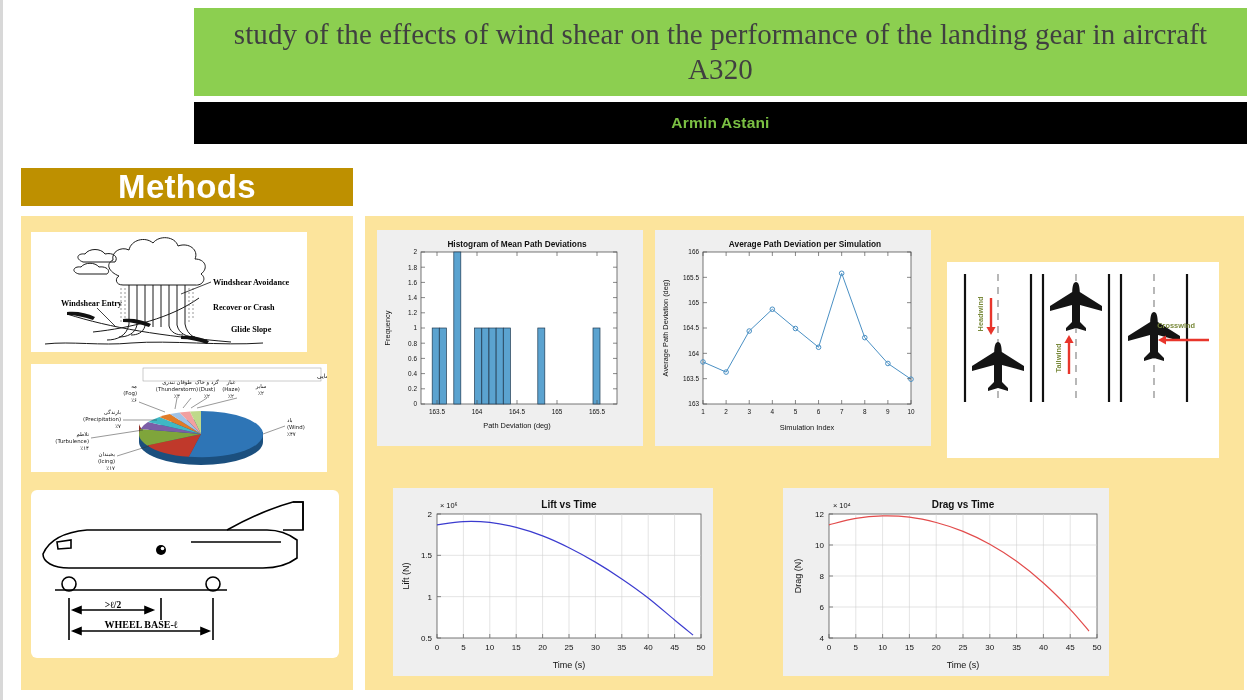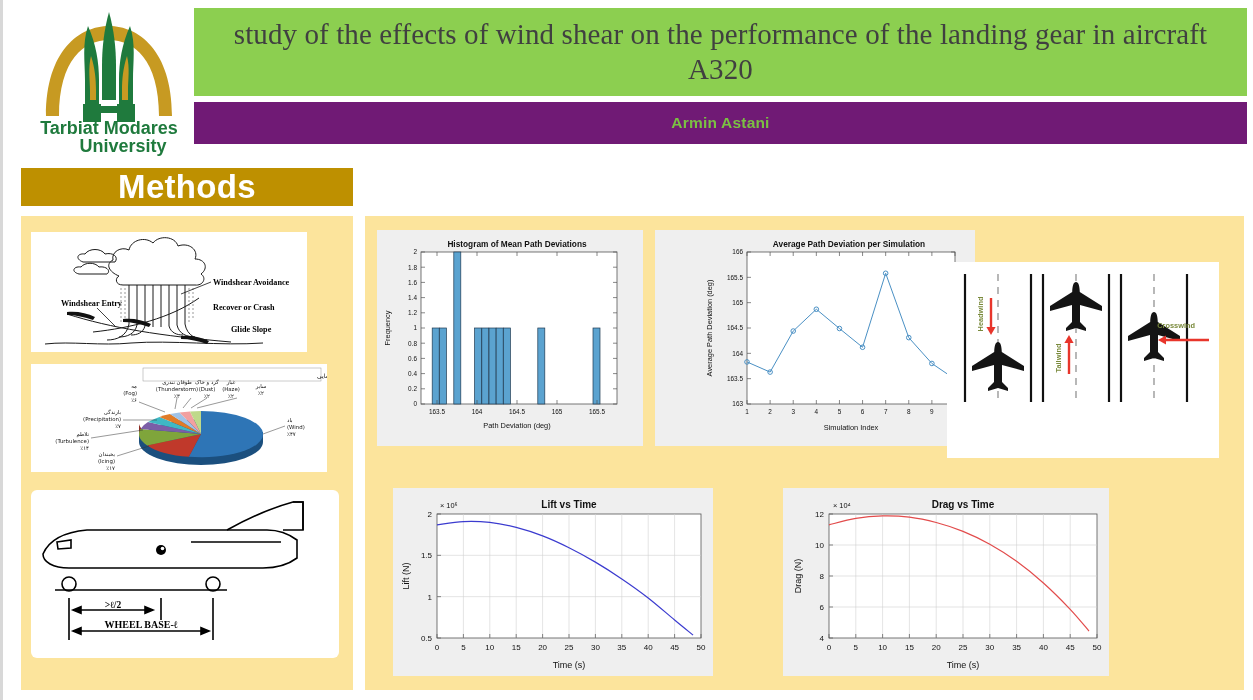--- a/index.html
+++ b/index.html
@@ -35,21 +35,21 @@
   }
   .title-text{
     font-family:"Liberation Serif", serif;
     font-size:29px;line-height:1.22;
     color:#404040;text-align:center;
     font-weight:400;
     letter-spacing:.1px;
   }
   .author-banner{
     position:absolute;left:188px;top:102px;width:1053px;height:42px;
-    background:#701a75;
+    background:#000000;
     display:flex;align-items:center;justify-content:center;
   }
   .author-text{
     font-size:15.5px;font-weight:bold;color:#7BC043;letter-spacing:.2px;
   }
 
   
   .sect-bar{
     position:absolute;height:38px;background:#BE9000;
     display:flex;align-items:center;justify-content:center;
@@ -75,56 +75,34 @@
     position:absolute;background:#EFEFEF;overflow:hidden;
   }
 
   
   #fig-windshear{left:28px;top:232px;width:276px;height:120px;}
   #fig-pie{left:28px;top:364px;width:296px;height:108px;}
   #fig-wheelbase{left:28px;top:490px;width:308px;height:168px;border-radius:6px;}
 
   
   #fig-hist{left:374px;top:230px;width:266px;height:216px;}
-  #fig-avgdev{left:652px;top:230px;width:276px;height:216px;padding-left:44px;}
+  #fig-avgdev{left:652px;top:230px;width:276px;height:216px;}
   #fig-wind3{left:944px;top:262px;width:272px;height:196px;}
   #fig-lift{left:390px;top:488px;width:320px;height:188px;}
   #fig-drag{left:780px;top:488px;width:326px;height:188px;}
 
   svg{display:block;}
 </style>
 </head>
 <body>
 
 <div class="page">
 
   <div class="header">
 
-    <div class="logo-box">
-      <svg class="logo-svg" viewBox="0 0 162 152">
-
-        <path d="M18 112 C18 46 52 22 81 22 C110 22 144 46 144 112 L131 112 C131 56 106 36 81 36 C56 36 31 56 31 112 Z" fill="#C79A22"></path>
-
-        <g fill="#1F7A3D">
-          <path d="M81 8 C86 26 88 44 88 62 L88 96 L74 96 L74 62 C74 44 76 26 81 8 Z"></path>
-          <path d="M60 22 C68 40 71 58 71 76 L71 104 L57 104 L57 76 C57 58 54 40 60 22 Z"></path>
-          <path d="M102 22 C108 40 105 58 105 76 L105 104 L91 104 L91 76 C91 58 94 40 102 22 Z"></path>
-          <rect x="55" y="100" width="18" height="18"></rect>
-          <rect x="89" y="100" width="18" height="18"></rect>
-          <rect x="55" y="102" width="52" height="7"></rect>
-        </g>
-
-        <g fill="#C79A22">
-          <path d="M63 52 C67 64 68 76 68 86 L68 96 L62 96 L62 86 C62 76 60 64 63 52 Z"></path>
-          <path d="M99 52 C102 64 100 76 100 86 L100 96 L94 96 L94 86 C94 76 95 64 99 52 Z"></path>
-        </g>
-        <text x="81" y="130" text-anchor="middle" font-family="Liberation Sans, sans-serif" font-size="18" font-weight="bold" fill="#1F7A3D">Tarbiat Modares</text>
-        <text x="95" y="148" text-anchor="middle" font-family="Liberation Sans, sans-serif" font-size="18" font-weight="bold" fill="#1F7A3D">University</text>
-      </svg>
-    </div>
 
     <div class="title-banner">
       <div class="title-text">study of the effects of wind shear on the performance of the landing gear in aircraft A320</div>
     </div>
 
     <div class="author-banner">
       <div class="author-text">Armin Astani</div>
     </div>
   </div>
 

